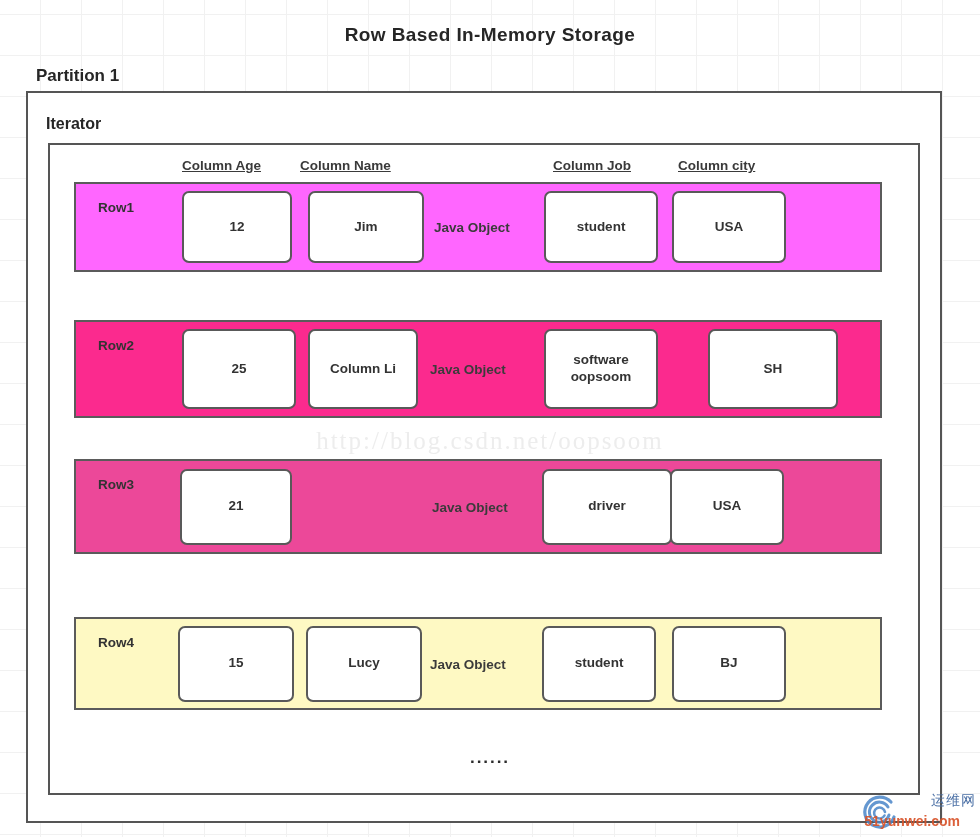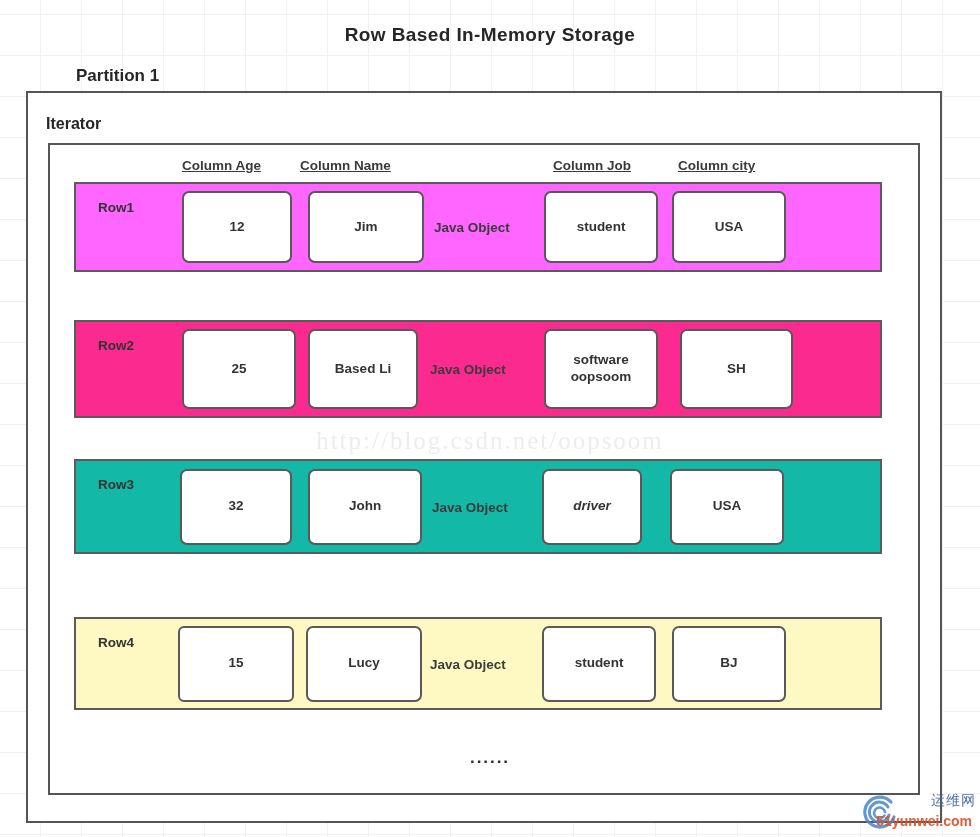--- a/index.html
+++ b/index.html
@@ -36,21 +36,20 @@
   }
 
   
   #partition-label {
     position: absolute;
     top: 66px;
     left: 36px;
     font-size: 17px;
     font-weight: bold;
     color: #262626;
-    margin-left: 40px;
   }
 
   
   #partition-box {
     position: absolute;
     left: 26px;
     top: 91px;
     width: 916px;
     height: 732px;
     border: 2px solid #555555;
@@ -157,32 +156,32 @@
   #row-band-0 .c0 { left: 106px; width: 110px; }
   #row-band-0 .c1 { left: 232px; width: 116px; }
   #row-band-0 .c2 { left: 468px; width: 114px; }
   #row-band-0 .c3 { left: 596px; width: 114px; }
   #row-band-0 .java-object { left: 358px; }
 
   #row-band-1 .cell { height: 80px; }
   #row-band-1 .c0 { left: 106px; width: 114px; }
   #row-band-1 .c1 { left: 232px; width: 110px; }
   #row-band-1 .c2 { left: 468px; width: 114px; }
-  #row-band-1 .c3 { left: 604px; width: 113px; }
+  #row-band-1 .c3 { left: 632px; width: 130px; }
   #row-band-1 .java-object { left: 354px; }
 
   #row-band-2 .cell { height: 76px; }
   #row-band-2 .c0 { left: 104px; width: 112px; }
   #row-band-2 .c1 { left: 232px; width: 114px; }
-  #row-band-2 .c2 { left: 466px; width: 100px; font-style: italic; }
+  #row-band-2 .c2 { left: 466px; width: 130px; }
   #row-band-2 .c3 { left: 594px; width: 114px; }
   #row-band-2 .java-object { left: 356px; }
 
   #row-band-3 .cell { height: 76px; }
-  #row-band-3 .c0 { left: 102px; width: 116px; border-radius: 6px; }
+  #row-band-3 .c0 { left: 102px; width: 116px; }
   #row-band-3 .c1 { left: 230px; width: 116px; }
   #row-band-3 .c2 { left: 466px; width: 114px; }
   #row-band-3 .c3 { left: 596px; width: 114px; }
   #row-band-3 .java-object { left: 354px; }
 
   
   #ellipsis {
     position: absolute;
     left: 0;
     top: 752px;
@@ -222,21 +221,21 @@
     position: absolute;
     right: 2px;
     top: 1px;
     font-size: 14px;
     color: #4a6fa5;
     letter-spacing: 1px;
     font-family: "DejaVu Sans", sans-serif;
   }
   #watermark-brand .brand-url {
     position: absolute;
-    right: 6px;
+    right: 18px;
     top: 22px;
     font-size: 14px;
     font-weight: bold;
     color: #d8532a;
     letter-spacing: 0px;
     font-family: "Liberation Sans", sans-serif;
     opacity: 0.92;
   }
   #watermark-brand .brand-spiral {
     position: absolute;
@@ -270,32 +269,31 @@
   <div class="cell c0">12</div>
   <div class="cell c1">Jim</div>
   <span class="java-object">Java Object</span>
   <div class="cell c2">student</div>
   <div class="cell c3">USA</div>
 </div>
 
 <div class="row-band" id="row-band-1" style="background-color: rgb(251, 42, 142);">
   <span class="row-label">Row2</span>
   <div class="cell c0">25</div>
-  <div class="cell c1">Based Li</div>
+  <div class="cell c1">Column Li</div>
   <span class="java-object">Java Object</span>
   <div class="cell c2">software oopsoom</div>
   <div class="cell c3">SH</div>
 </div>
 
 <div id="watermark-center">http://blog.csdn.net/oopsoom</div>
 
-<div class="row-band" id="row-band-2" style="background-color: #14b8a6;">
+<div class="row-band" id="row-band-2" style="background-color: #ec4899;">
   <span class="row-label">Row3</span>
-  <div class="cell c0">32</div>
-  <div class="cell c1">John</div>
+  <div class="cell c0">21</div>
   <span class="java-object">Java Object</span>
   <div class="cell c2">driver</div>
   <div class="cell c3">USA</div>
 </div>
 
 <div class="row-band" id="row-band-3" style="background-color: #fef9c3;">
   <span class="row-label">Row4</span>
   <div class="cell c0">15</div>
   <div class="cell c1">Lucy</div>
   <span class="java-object">Java Object</span>

